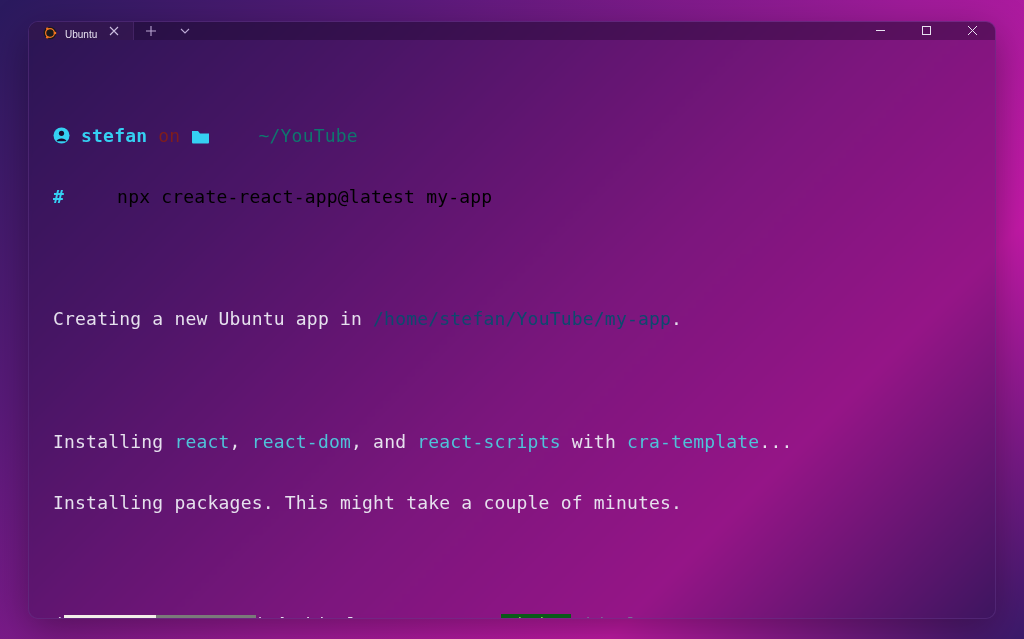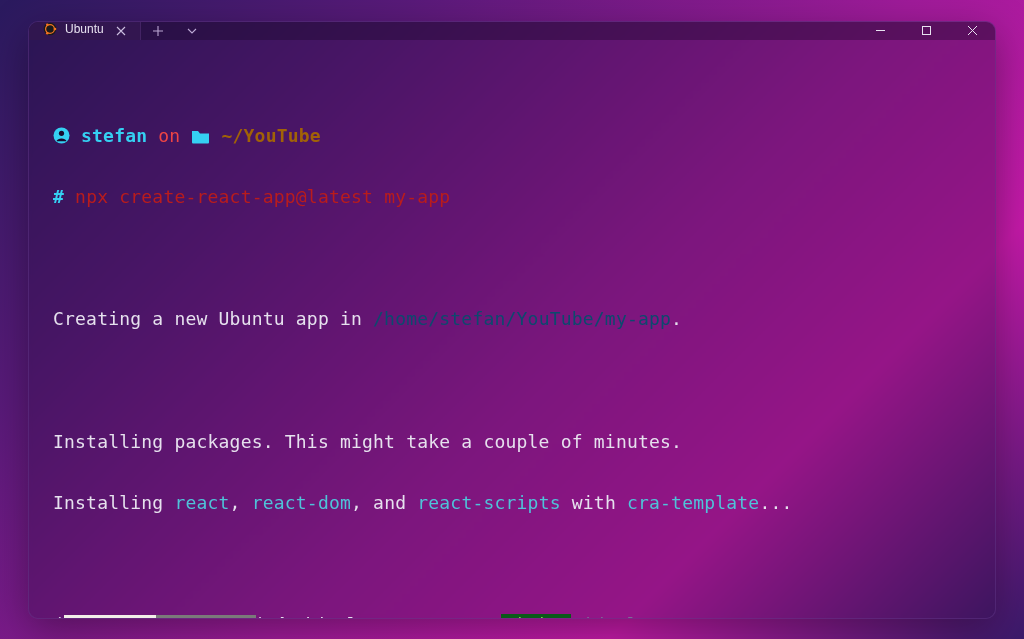--- a/index.html
+++ b/index.html
@@ -28,27 +28,27 @@
 .titlebar {
   height: 36px;
   display: flex;
   align-items: stretch;
   background: rgba(20, 10, 35, 0.35);
 }
 .tabs { display: flex; align-items: stretch; flex: 1; }
 .tab {
   height: 100%;
   display: flex;
-  align-items: flex-start;
+  align-items: flex-end;
   padding: 0 10px 0 14px;
   gap: 8px;
   background: rgba(60, 30, 90, 0.55);
   border-right: 1px solid rgba(100, 60, 140, 0.35);
   color: #e8e2f0;
-  font-size: 12px;
+  font-size: 10px;
   font-family: 'Segoe UI', sans-serif;
 }
 .tab .icon { width: 14px; height: 14px; display: inline-flex; align-items: center; justify-content: center; }
 .tab-close {
   width: 18px; height: 18px; border-radius: 3px;
   display: inline-flex; align-items: center; justify-content: center;
   color: #cbbedf;
 }
 .tab-add, .tab-dropdown {
   width: 34px;
@@ -64,25 +64,25 @@
   flex: 1;
   padding: 20px 24px;
   color: #e6e1ee;
   font-size: 18px;
   line-height: 1.7;
   white-space: pre;
   letter-spacing: 0.2px;
 }
 .row { display: block; }
 .c-prompt-user { color: #35d0f2; font-weight: 600; }
-.c-on { color: #ef4444; margin-top: 44px; }
+.c-on { color: #7f1d1d; margin-top: 44px; }
 .c-folder { color: #35d0f2; font-weight: 600; }
-.c-path-prompt { color: #a16207; font-weight: 700; }
+.c-path-prompt { color: #0f766e; font-weight: 400; margin-left: 37px; }
 .c-hash { color: #35d0f2; font-weight: 600; }
-.c-cmd { color: #b91c1c; }
+.c-cmd { color: #000000; margin-left: 42px; }
 .c-green { color: #0c4a6e; }
 .c-react { color: #4fc3d9; }
 .c-cra { color: #4fc3d9; }
 .c-dim { color: #7f6a96; }
 .bar-wrap { display: inline-flex; vertical-align: -3px; }
 .bar-bg {
   width: 192px; height: 19px;
   background: #7a7a7a;
   display: inline-block;
   position: relative;
@@ -157,18 +157,18 @@
             <circle cx="8.5" cy="8.5" r="8" fill="#35d0f2"></circle>
             <circle cx="8.5" cy="6.3" r="2.6" fill="#1a0a2e"></circle>
             <path d="M3.4 14.2 a5.5 4.2 0 0 1 10.2 0 Z" fill="#1a0a2e"></path>
           </svg></span><span> </span><span class="c-prompt-user">stefan</span><span class="c-on"> on </span><span class="c-folder"><svg style="display:inline-block;vertical-align:-2px" width="19" height="16" viewBox="0 0 19 16">
             <path d="M1 3 h6 l2 2.5 h9 v9 a1 1 0 0 1 -1 1 h-15 a1 1 0 0 1 -1 -1 Z" fill="#35d0f2"></path>
           </svg></span><span> </span><span class="c-path-prompt">~/YouTube</span></span>
 <span class="row"><span class="c-hash">#</span><span> </span><span class="c-cmd">npx create-react-app@latest my-app</span></span>
 <span class="row"> </span>
 <span class="row"><span>Creating a new Ubuntu app in </span><span class="c-green">/home/stefan/YouTube/my-app</span><span>.</span></span>
 <span class="row"> </span>
+<span class="row"><span>Installing </span><span class="c-react">react</span><span>, </span><span class="c-react">react-dom</span><span>, and </span><span class="c-react">react-scripts</span><span> with </span><span class="c-cra">cra-template</span><span>...</span></span>
 <span class="row">Installing packages. This might take a couple of minutes.</span>
-<span class="row"><span>Installing </span><span class="c-react">react</span><span>, </span><span class="c-react">react-dom</span><span>, and </span><span class="c-react">react-scripts</span><span> with </span><span class="c-cra">cra-template</span><span>...</span></span>
 <span class="row"> </span>
 <span class="row"><span>(</span><span class="bar-wrap"><span class="bar-bg"><span class="bar-fg" id="bar-fg" style="width: 48%;"></span></span></span><span>)</span><span> </span><span class="spinner">⠧</span><span> idealTree:my-app: </span><span class="timing">timing</span><span class="c-dim"> idealTree:#root </span><span>Com</span></span>
   </div>
 </div>
 
 </body></html>

